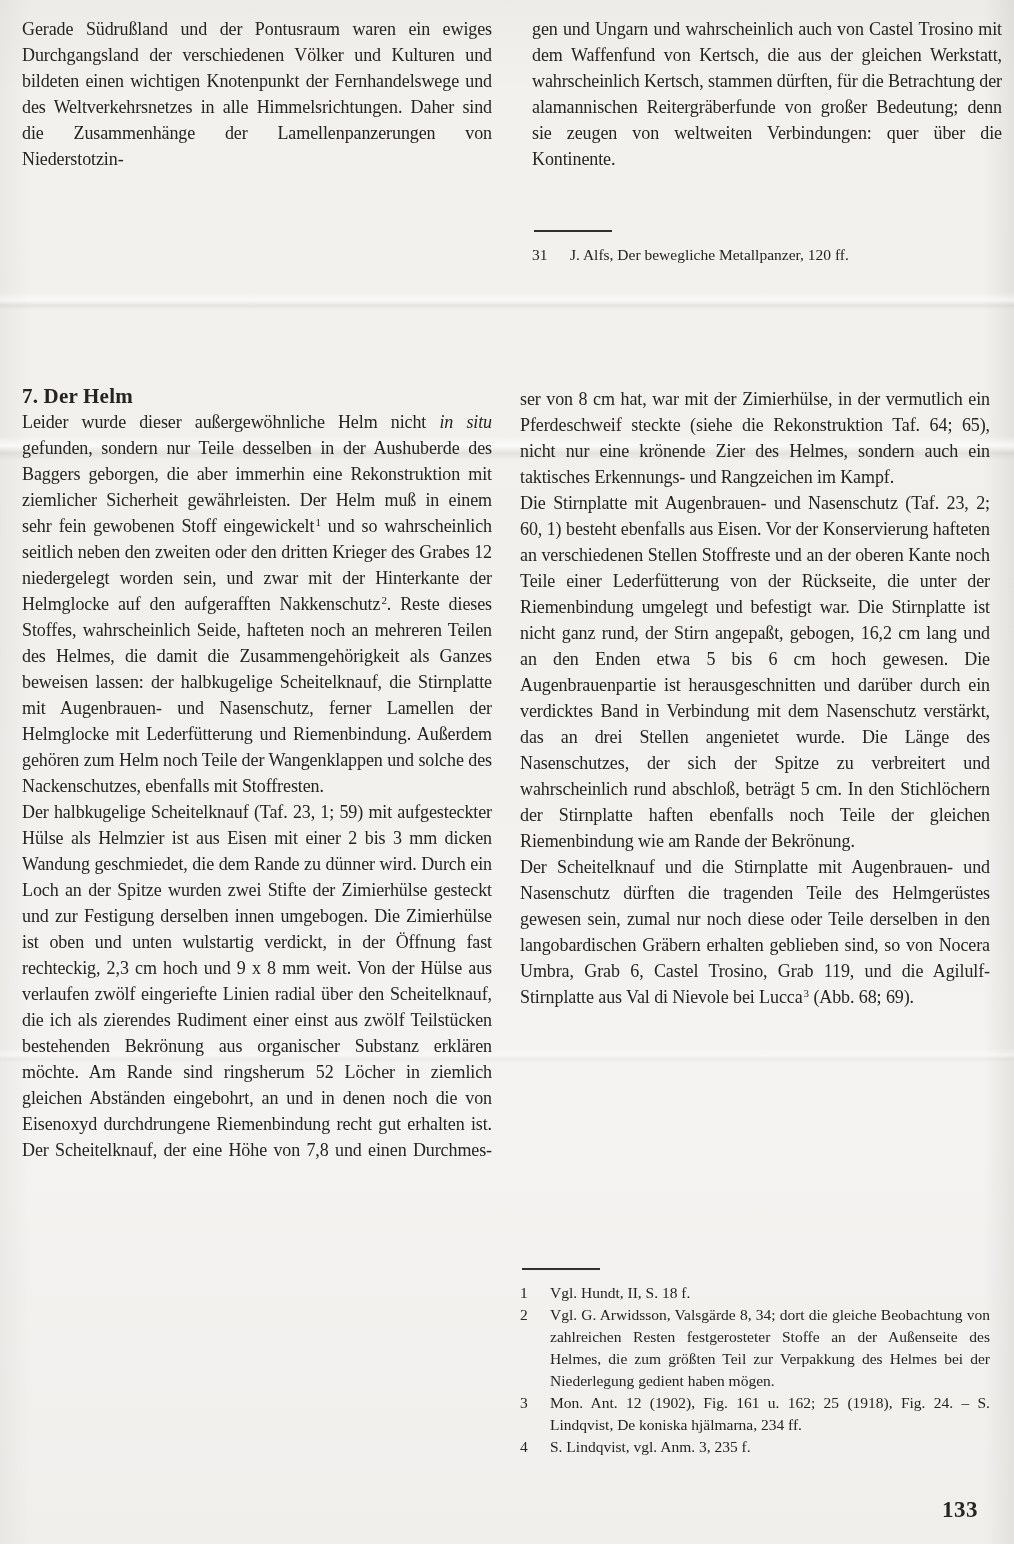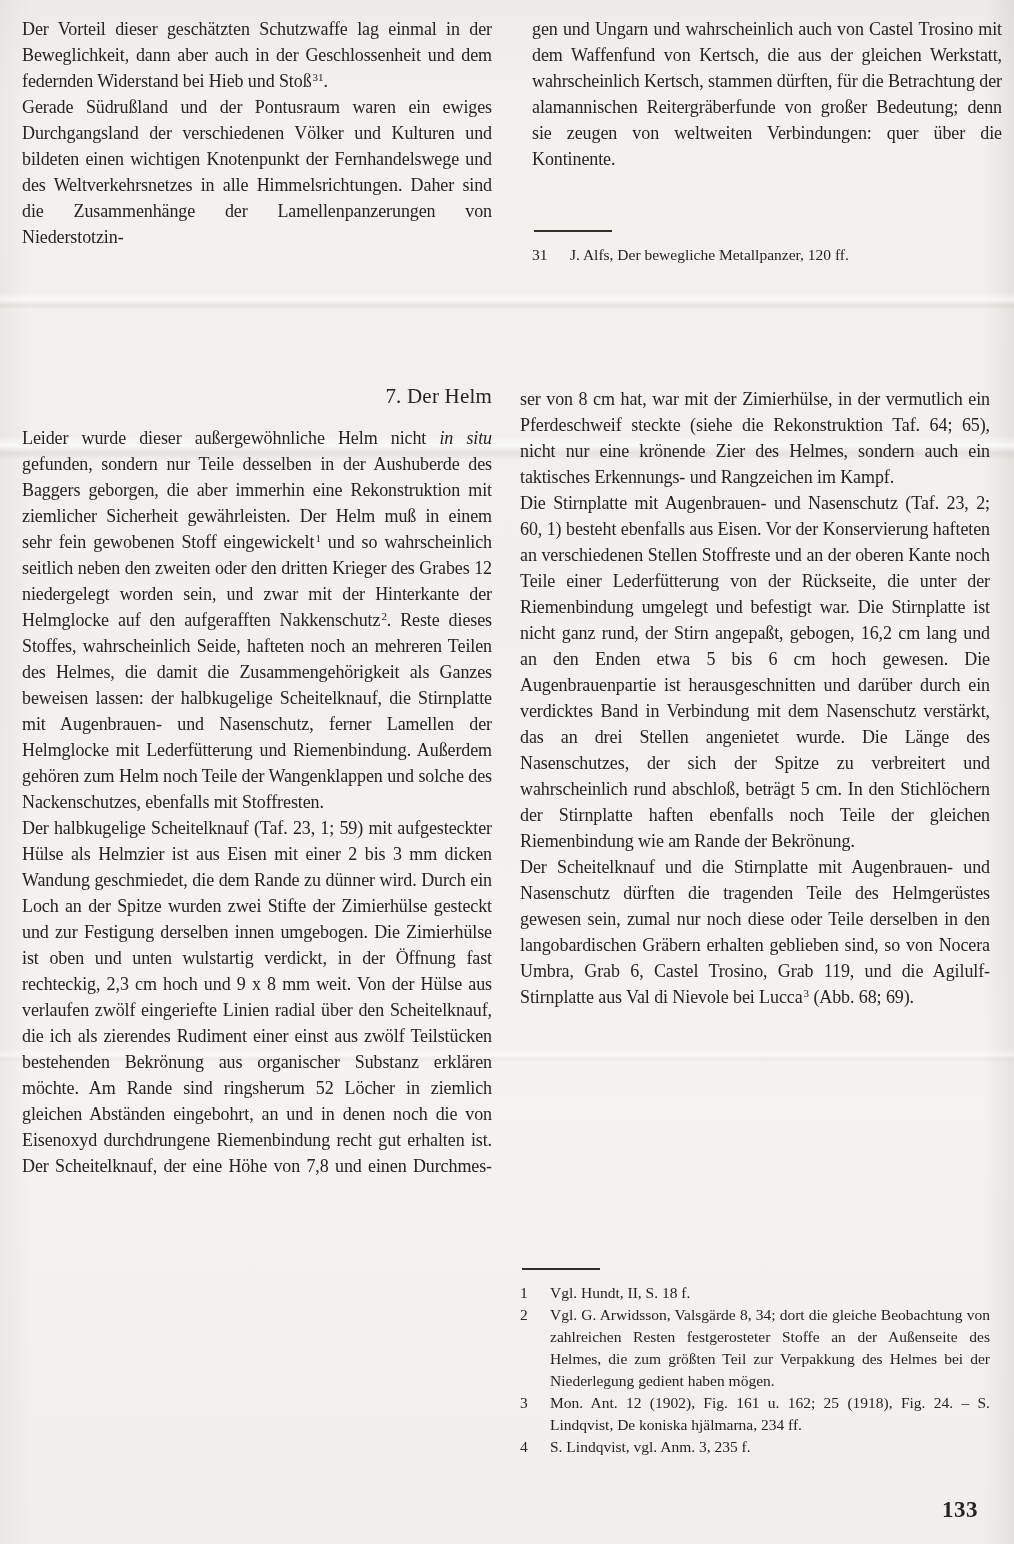--- a/index.html
+++ b/index.html
@@ -67,23 +67,23 @@
 
   sup.fnmark {
     font-size: 11px;
     line-height: 0;
     vertical-align: 6px;
     margin-left: 1px;
   }
 
   .section-heading {
     font-size: 21px;
-    font-weight: normal;
-    text-align: right;
-    margin: 0 0 16px 0;
+    font-weight: bold;
+    text-align: left;
+    margin: 0 0 0 0;
     letter-spacing: 0.2px;
   }
   .subsection-heading {
     font-size: 19px;
     font-weight: normal;
     letter-spacing: 3.5px;
     word-spacing: 4px;
     margin: 58px 0 24px 0;
   }
 
@@ -122,21 +122,20 @@
 </style>
 </head>
 <body>
 
 <div class="paper">
   <div class="crease crease-a"></div>
   <div class="crease crease-b"></div>
   <div class="crease crease-c"></div>
 
   <div class="col col-left-top">
-    <p class="bt"><span>Der Vorteil dieser geschätzten Schutzwaffe lag einmal in der Beweglichkeit, dann aber auch in der Geschlossenheit und dem federnden Widerstand bei Hieb und Stoß</span><sup class="fnmark">31</sup><span>.</span></p>
     <p class="bt runon">Gerade Südrußland und der Pontusraum waren ein ewiges Durchgangsland der verschiedenen Völker und Kulturen und bildeten einen wichtigen Knotenpunkt der Fernhandelswege und des Weltverkehrsnetzes in alle Himmelsrichtungen. Daher sind die Zusammenhänge der Lamellenpanzerungen von Niederstotzin-</p>
   </div>
 
   <div class="col col-left-main">
     <h2 class="section-heading">7. Der Helm</h2>
     <p class="bt"><span>Leider wurde dieser außergewöhnliche Helm nicht </span><i>in situ</i><span> gefunden, sondern nur Teile desselben in der Aushuberde des Baggers geborgen, die aber immerhin eine Rekonstruktion mit ziemlicher Sicherheit gewährleisten. Der Helm muß in einem sehr fein gewobenen Stoff eingewickelt</span><sup class="fnmark">1</sup><span> und so wahrscheinlich seitlich neben den zweiten oder den dritten Krieger des Grabes 12 niedergelegt worden sein, und zwar mit der Hinterkante der Helmglocke auf den aufgerafften Nakkenschutz</span><sup class="fnmark">2</sup><span>. Reste dieses Stoffes, wahrscheinlich Seide, hafteten noch an mehreren Teilen des Helmes, die damit die Zusammengehörigkeit als Ganzes beweisen lassen: der halbkugelige Scheitelknauf, die Stirnplatte mit Augenbrauen- und Nasenschutz, ferner Lamellen der Helmglocke mit Lederfütterung und Riemenbindung. Außerdem gehören zum Helm noch Teile der Wangenklappen und solche des Nackenschutzes, ebenfalls mit Stoffresten.</span></p>
     <p class="bt runon">Der halbkugelige Scheitelknauf (Taf. 23, 1; 59) mit aufgesteckter Hülse als Helmzier ist aus Eisen mit einer 2 bis 3 mm dicken Wandung geschmiedet, die dem Rande zu dünner wird. Durch ein Loch an der Spitze wurden zwei Stifte der Zimierhülse gesteckt und zur Festigung derselben innen umgebogen. Die Zimierhülse ist oben und unten wulstartig verdickt, in der Öffnung fast rechteckig, 2,3 cm hoch und 9 x 8 mm weit. Von der Hülse aus verlaufen zwölf eingeriefte Linien radial über den Scheitelknauf, die ich als zierendes Rudiment einer einst aus zwölf Teilstücken bestehenden Bekrönung aus organischer Substanz erklären möchte. Am Rande sind ringsherum 52 Löcher in ziemlich gleichen Abständen eingebohrt, an und in denen noch die von Eisenoxyd durchdrungene Riemenbindung recht gut erhalten ist. Der Scheitelknauf, der eine Höhe von 7,8 und einen Durchmes-</p>
   </div>
 
   <div class="col col-right-top">

